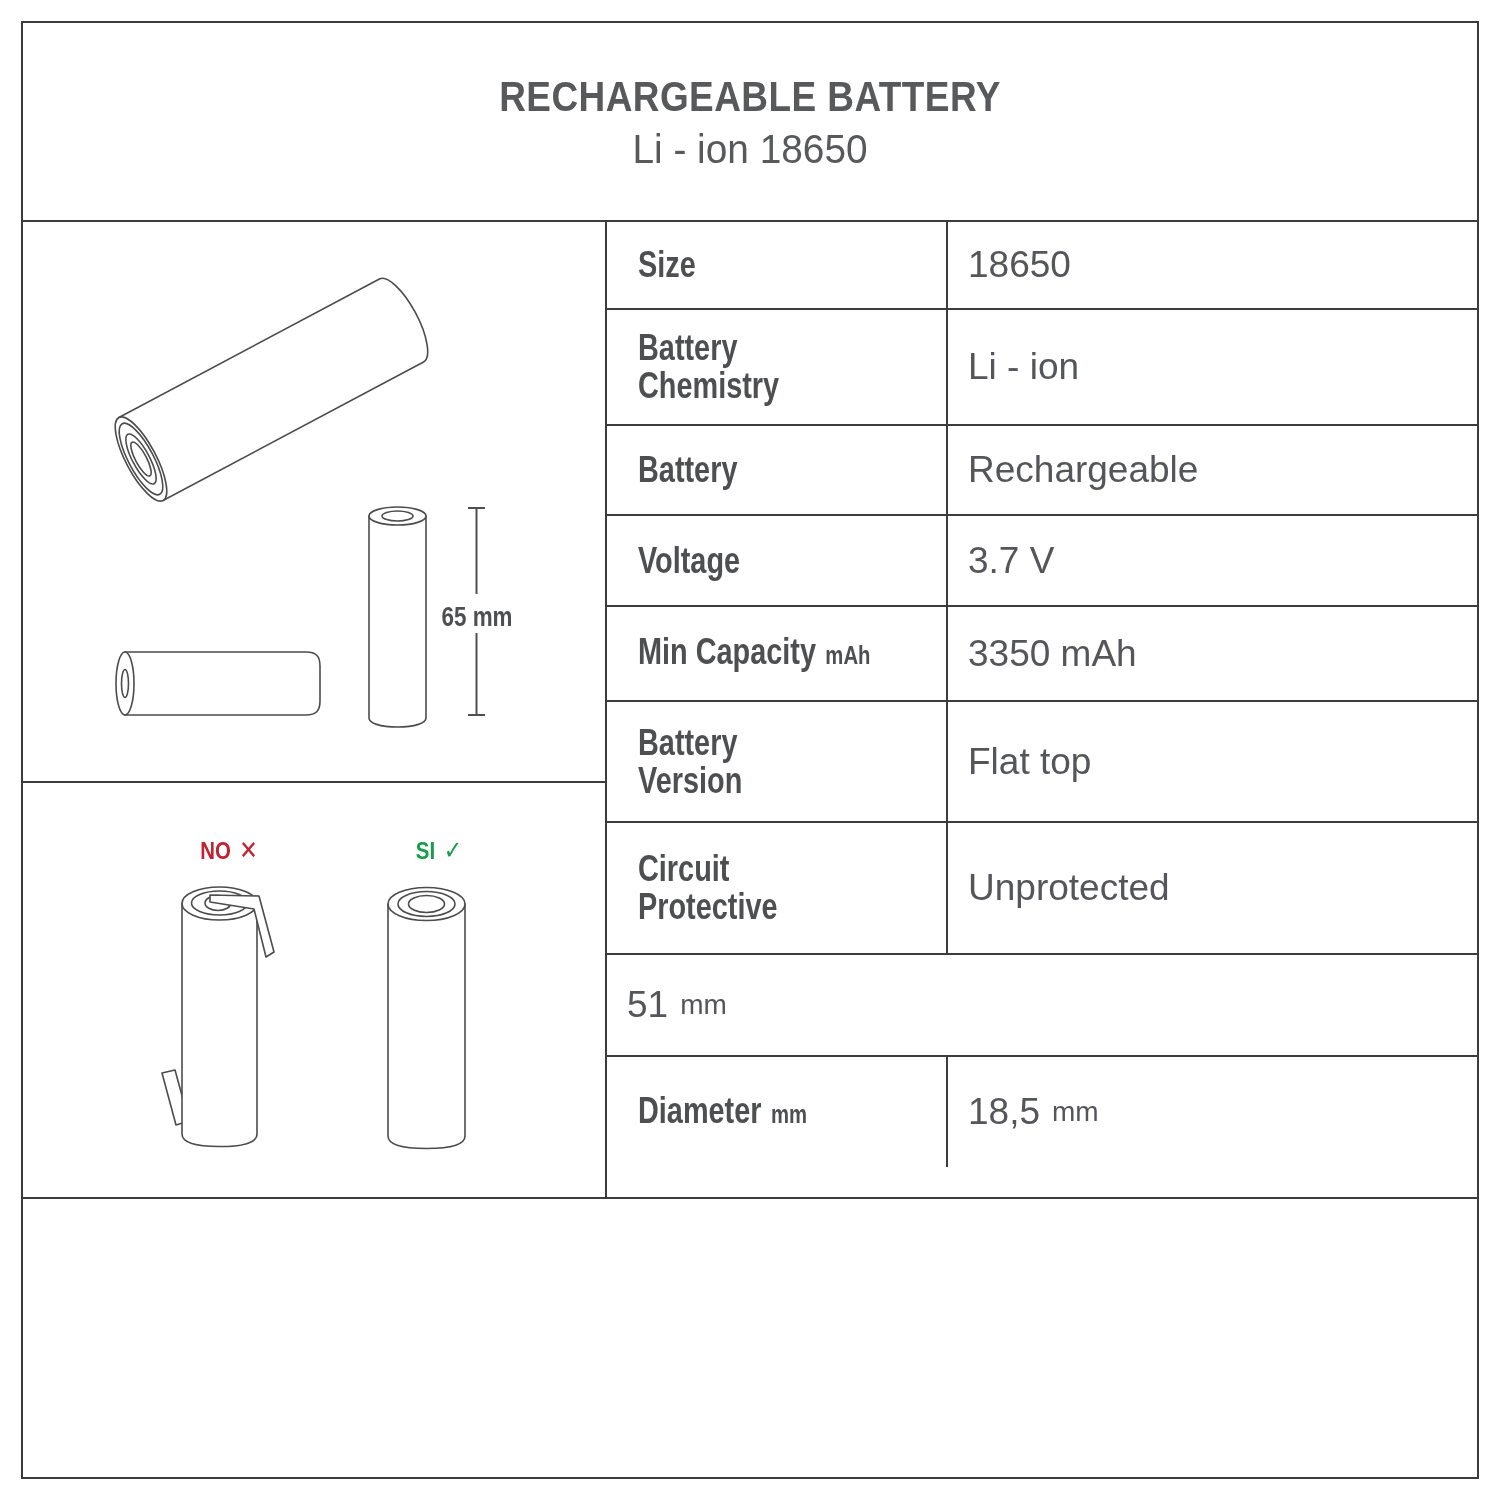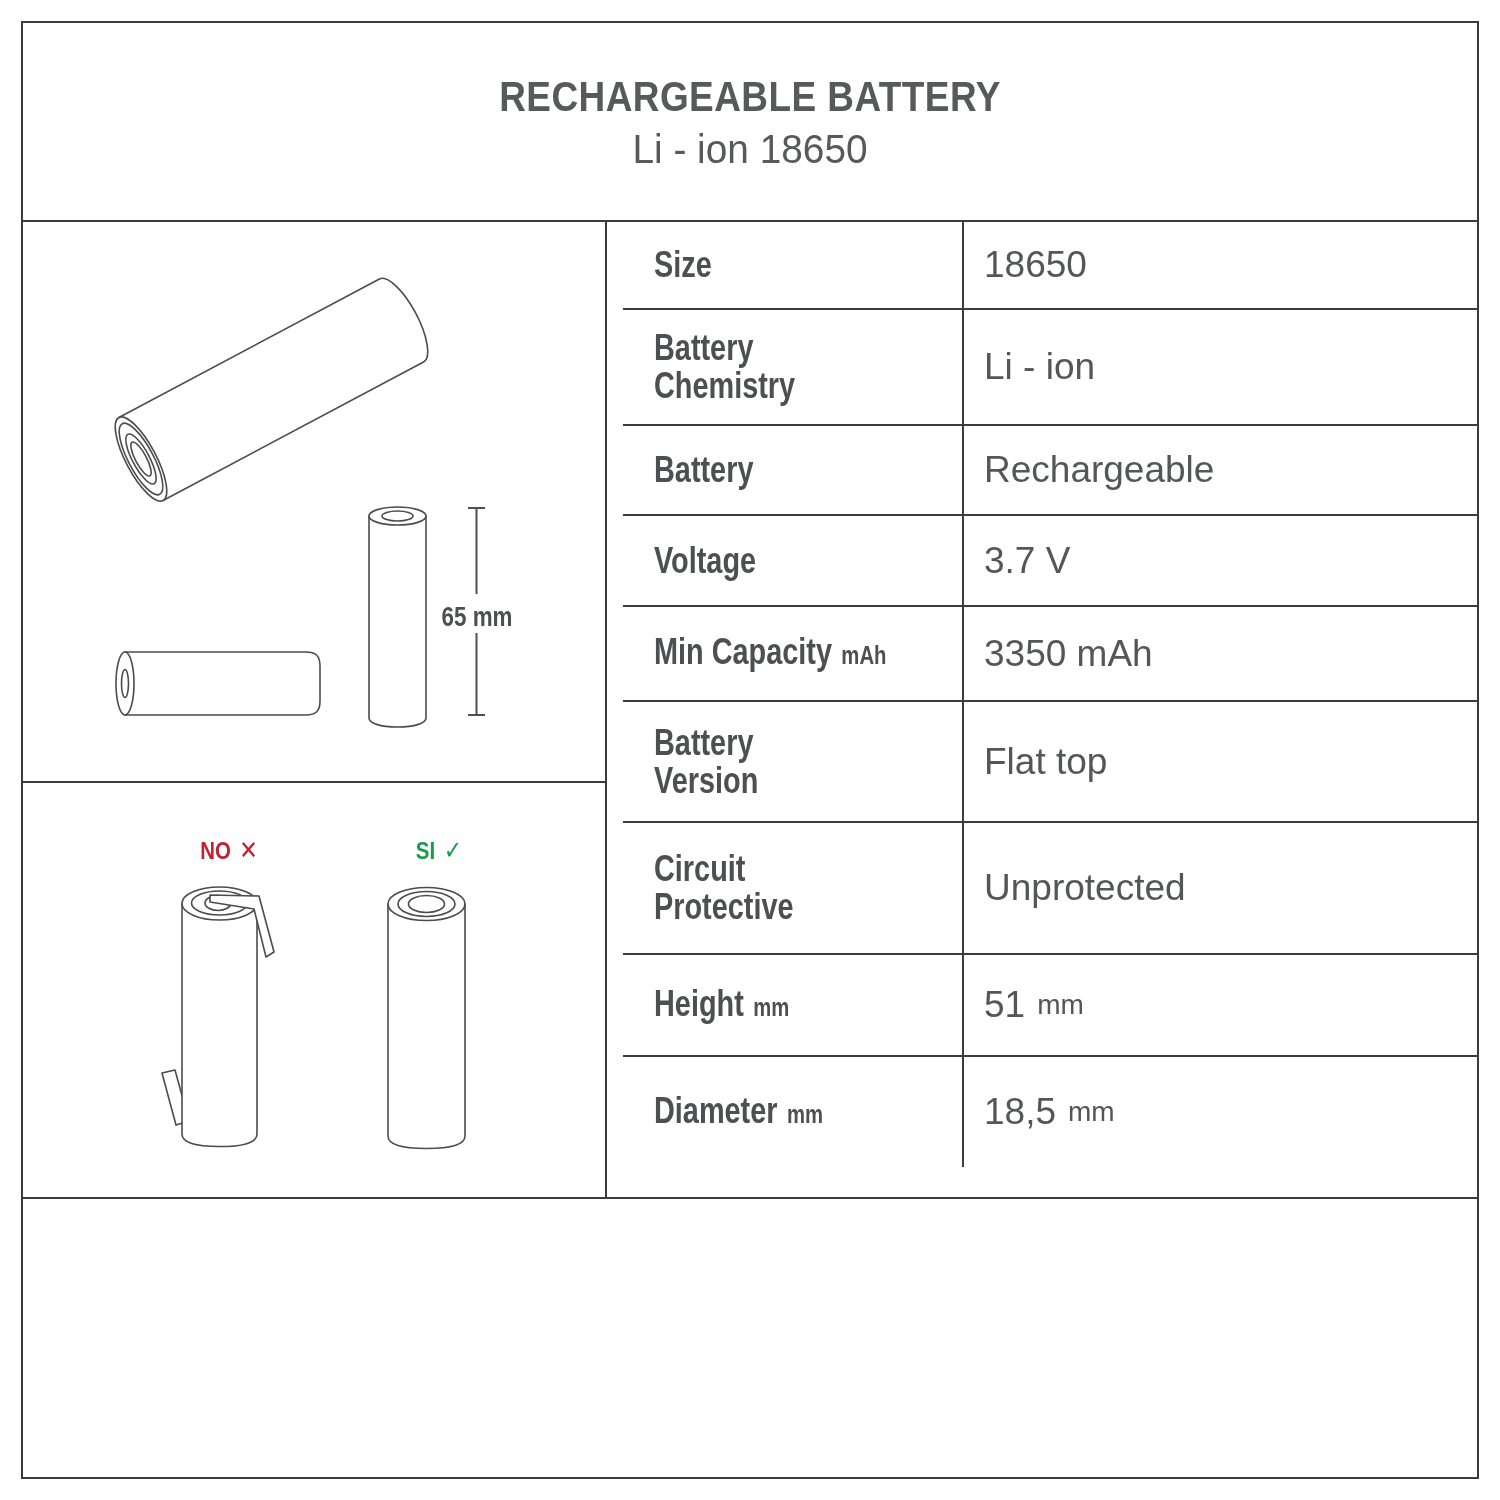--- a/index.html
+++ b/index.html
@@ -9,21 +9,21 @@
   
   .title{position:absolute;top:50px;left:0;width:100%;text-align:center;
     font-size:42px;font-weight:bold;color:#58595b;letter-spacing:.5px;
     transform:scaleX(.88);}
   .subtitle{position:absolute;top:104px;left:0;width:100%;text-align:center;
     font-size:40px;font-weight:400;color:#58595b;transform:scaleX(.97);}
   .hline{position:absolute;height:2px;background:#3c3c3e;}
   .vline{position:absolute;width:2px;background:#3c3c3e;}
   
   .spec-table{position:absolute;left:584px;top:199px;width:872px;height:975px;}
-  .srow{display:flex;box-sizing:border-box;border-bottom:2px solid #3c3c3e;margin-left:16px;}
+  .srow{display:flex;box-sizing:border-box;border-bottom:2px solid #3c3c3e;}
   .srow.last{border-bottom:none;}
   .cell{display:flex;align-items:center;box-sizing:border-box;}
   .cell.lbl{width:341px;border-right:2px solid #3c3c3e;padding-left:31px;}
   .cell.val{flex:1;padding-left:20px;}
   .lblscale{display:inline-block;transform:scaleX(.78);transform-origin:left center;
     font-size:37px;font-weight:bold;color:#4e4f51;line-height:38px;white-space:pre-line;}
   .sfx{font-size:26px;font-weight:bold;}
   .sfx:empty{display:none;}
   .lblscale .sfx{margin-left:12px;}
   .valmain{font-size:37px;color:#55565a;}
@@ -175,23 +175,20 @@
       <div class="cell lbl">
           <span class="lblscale"><span>Circuit
 Protective</span></span>
         </div>
       <div class="cell val">
           <span class="valmain">Unprotected</span>
         </div>
     </div>
 
     <div class="srow" style="height:102px">
-      <div class="cell lbl">
-          <span class="lblscale"><span>Height</span><span class="sfx">mm</span></span>
-        </div>
       <div class="cell val">
           <span class="valmain">51</span>
           <span class="vsfx">mm</span>
         </div>
     </div>
 
     <div class="srow last" style="height:110px">
       <div class="cell lbl">
           <span class="lblscale"><span>Diameter</span><span class="sfx">mm</span></span>
         </div>

